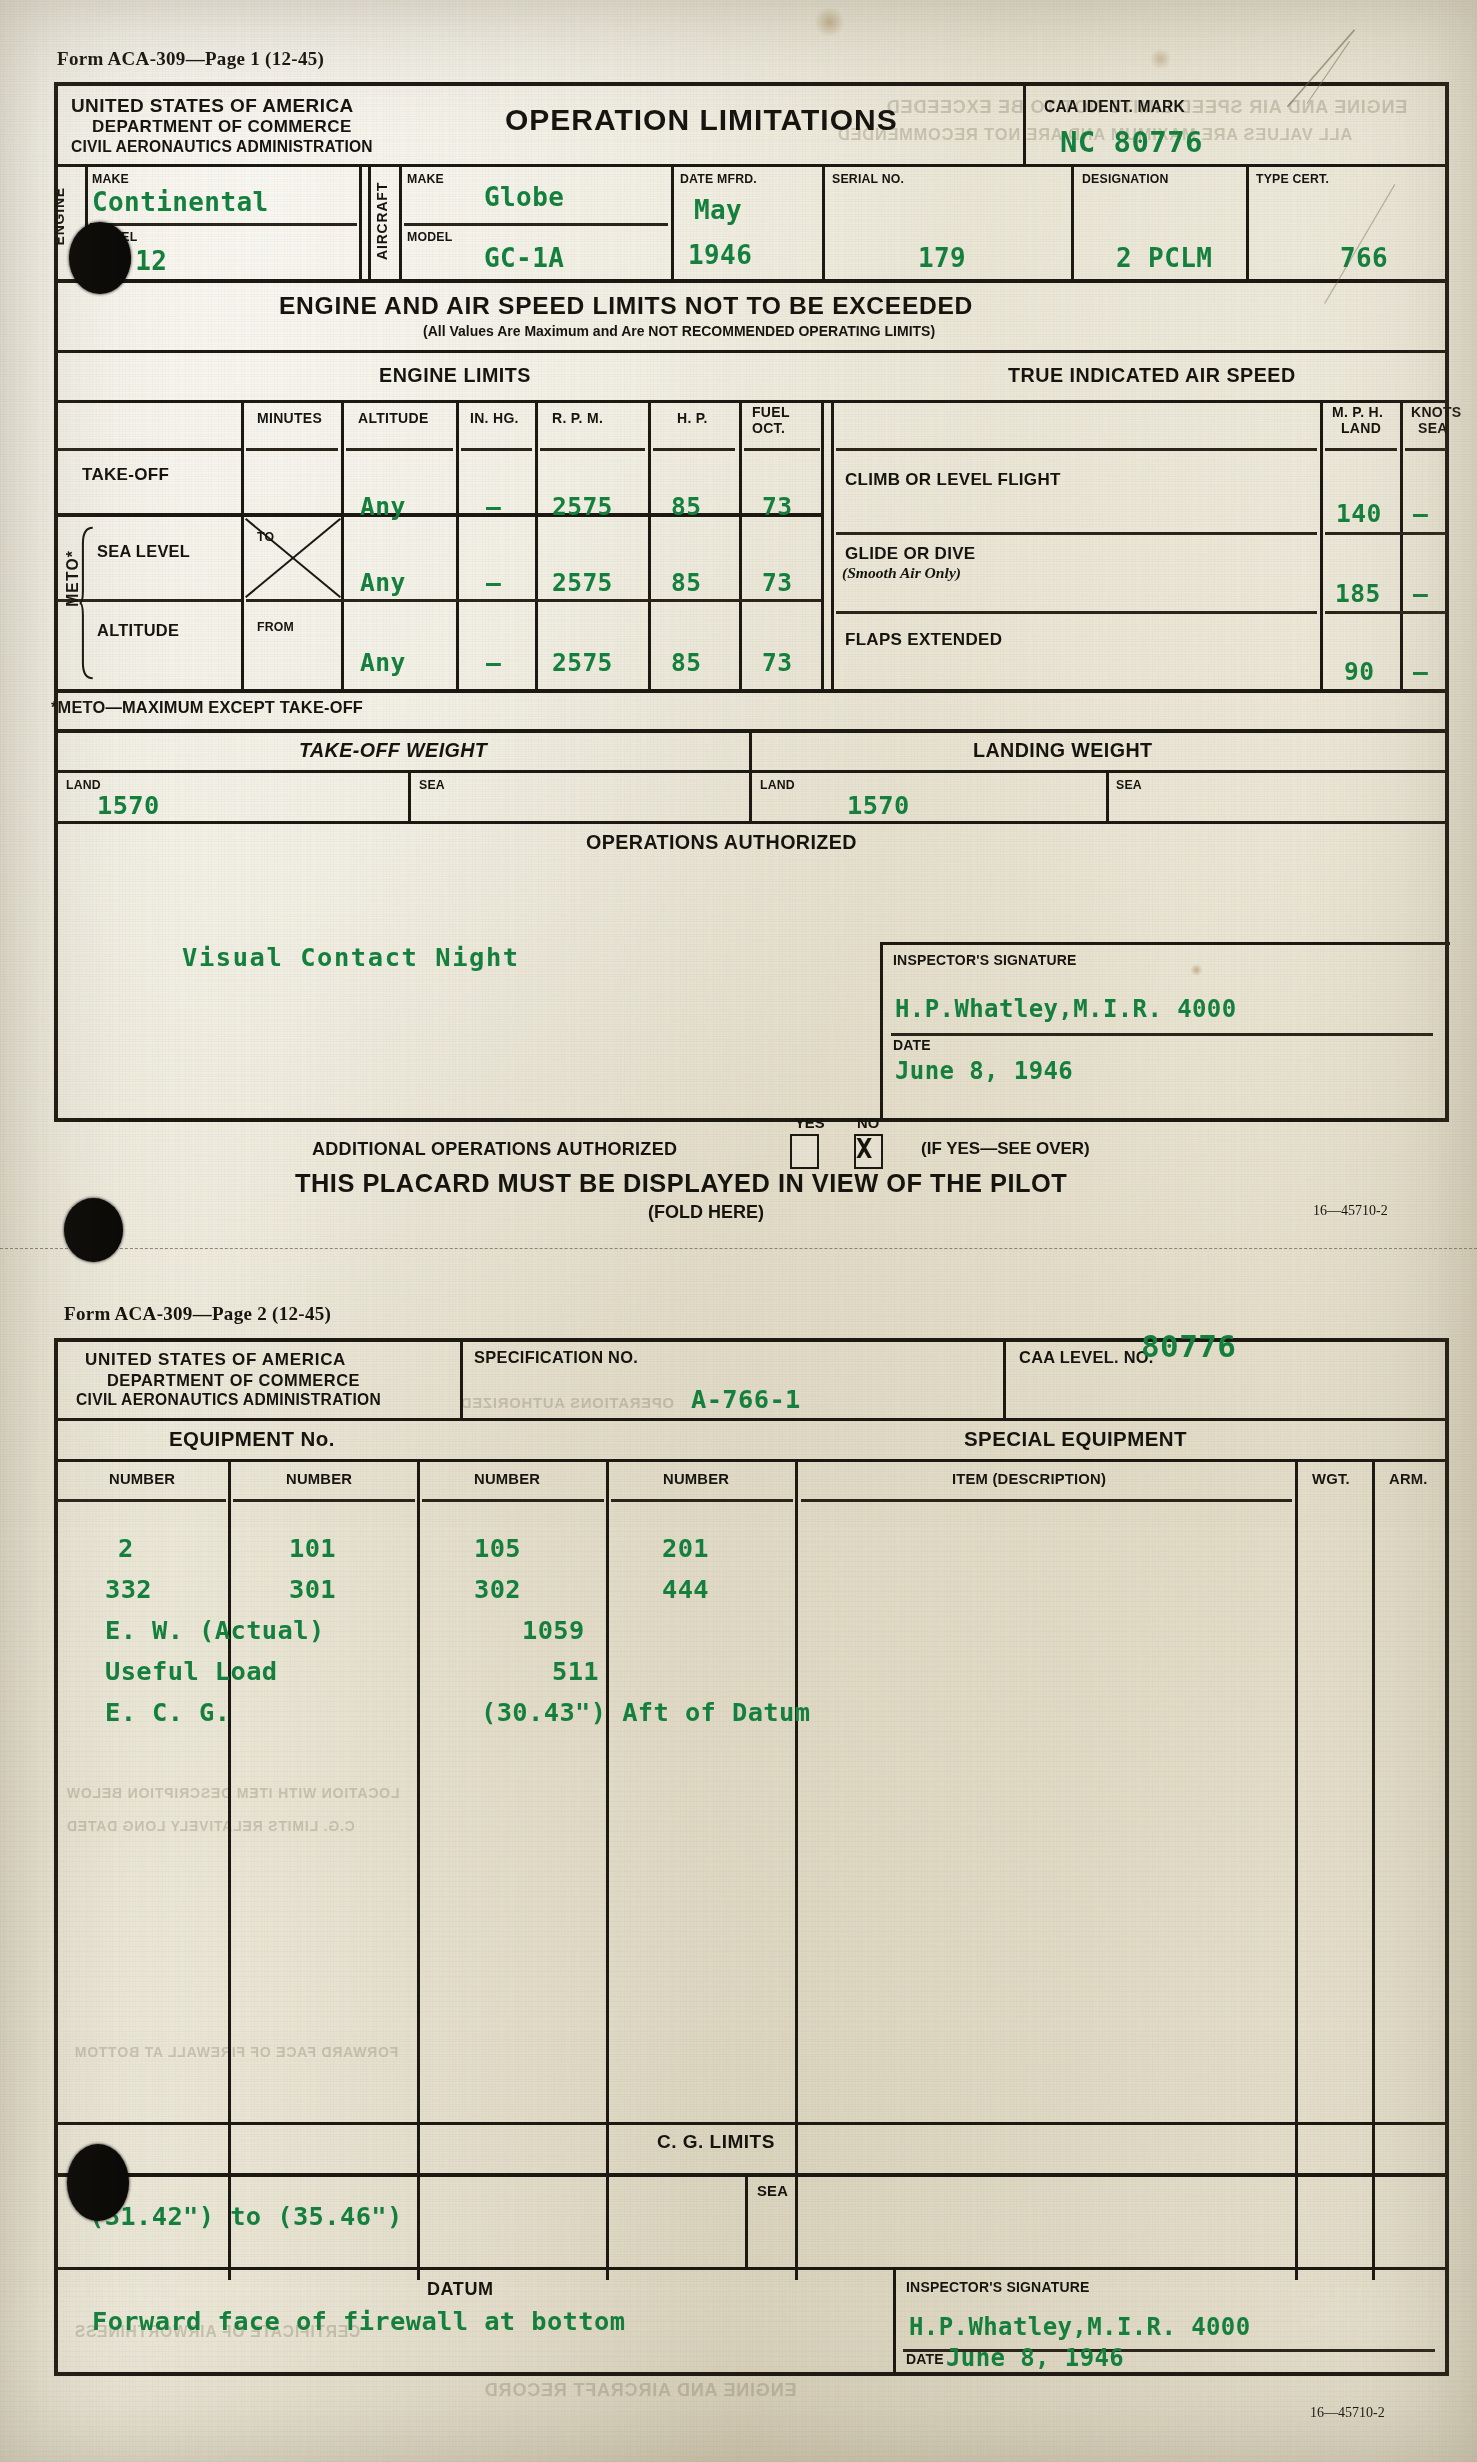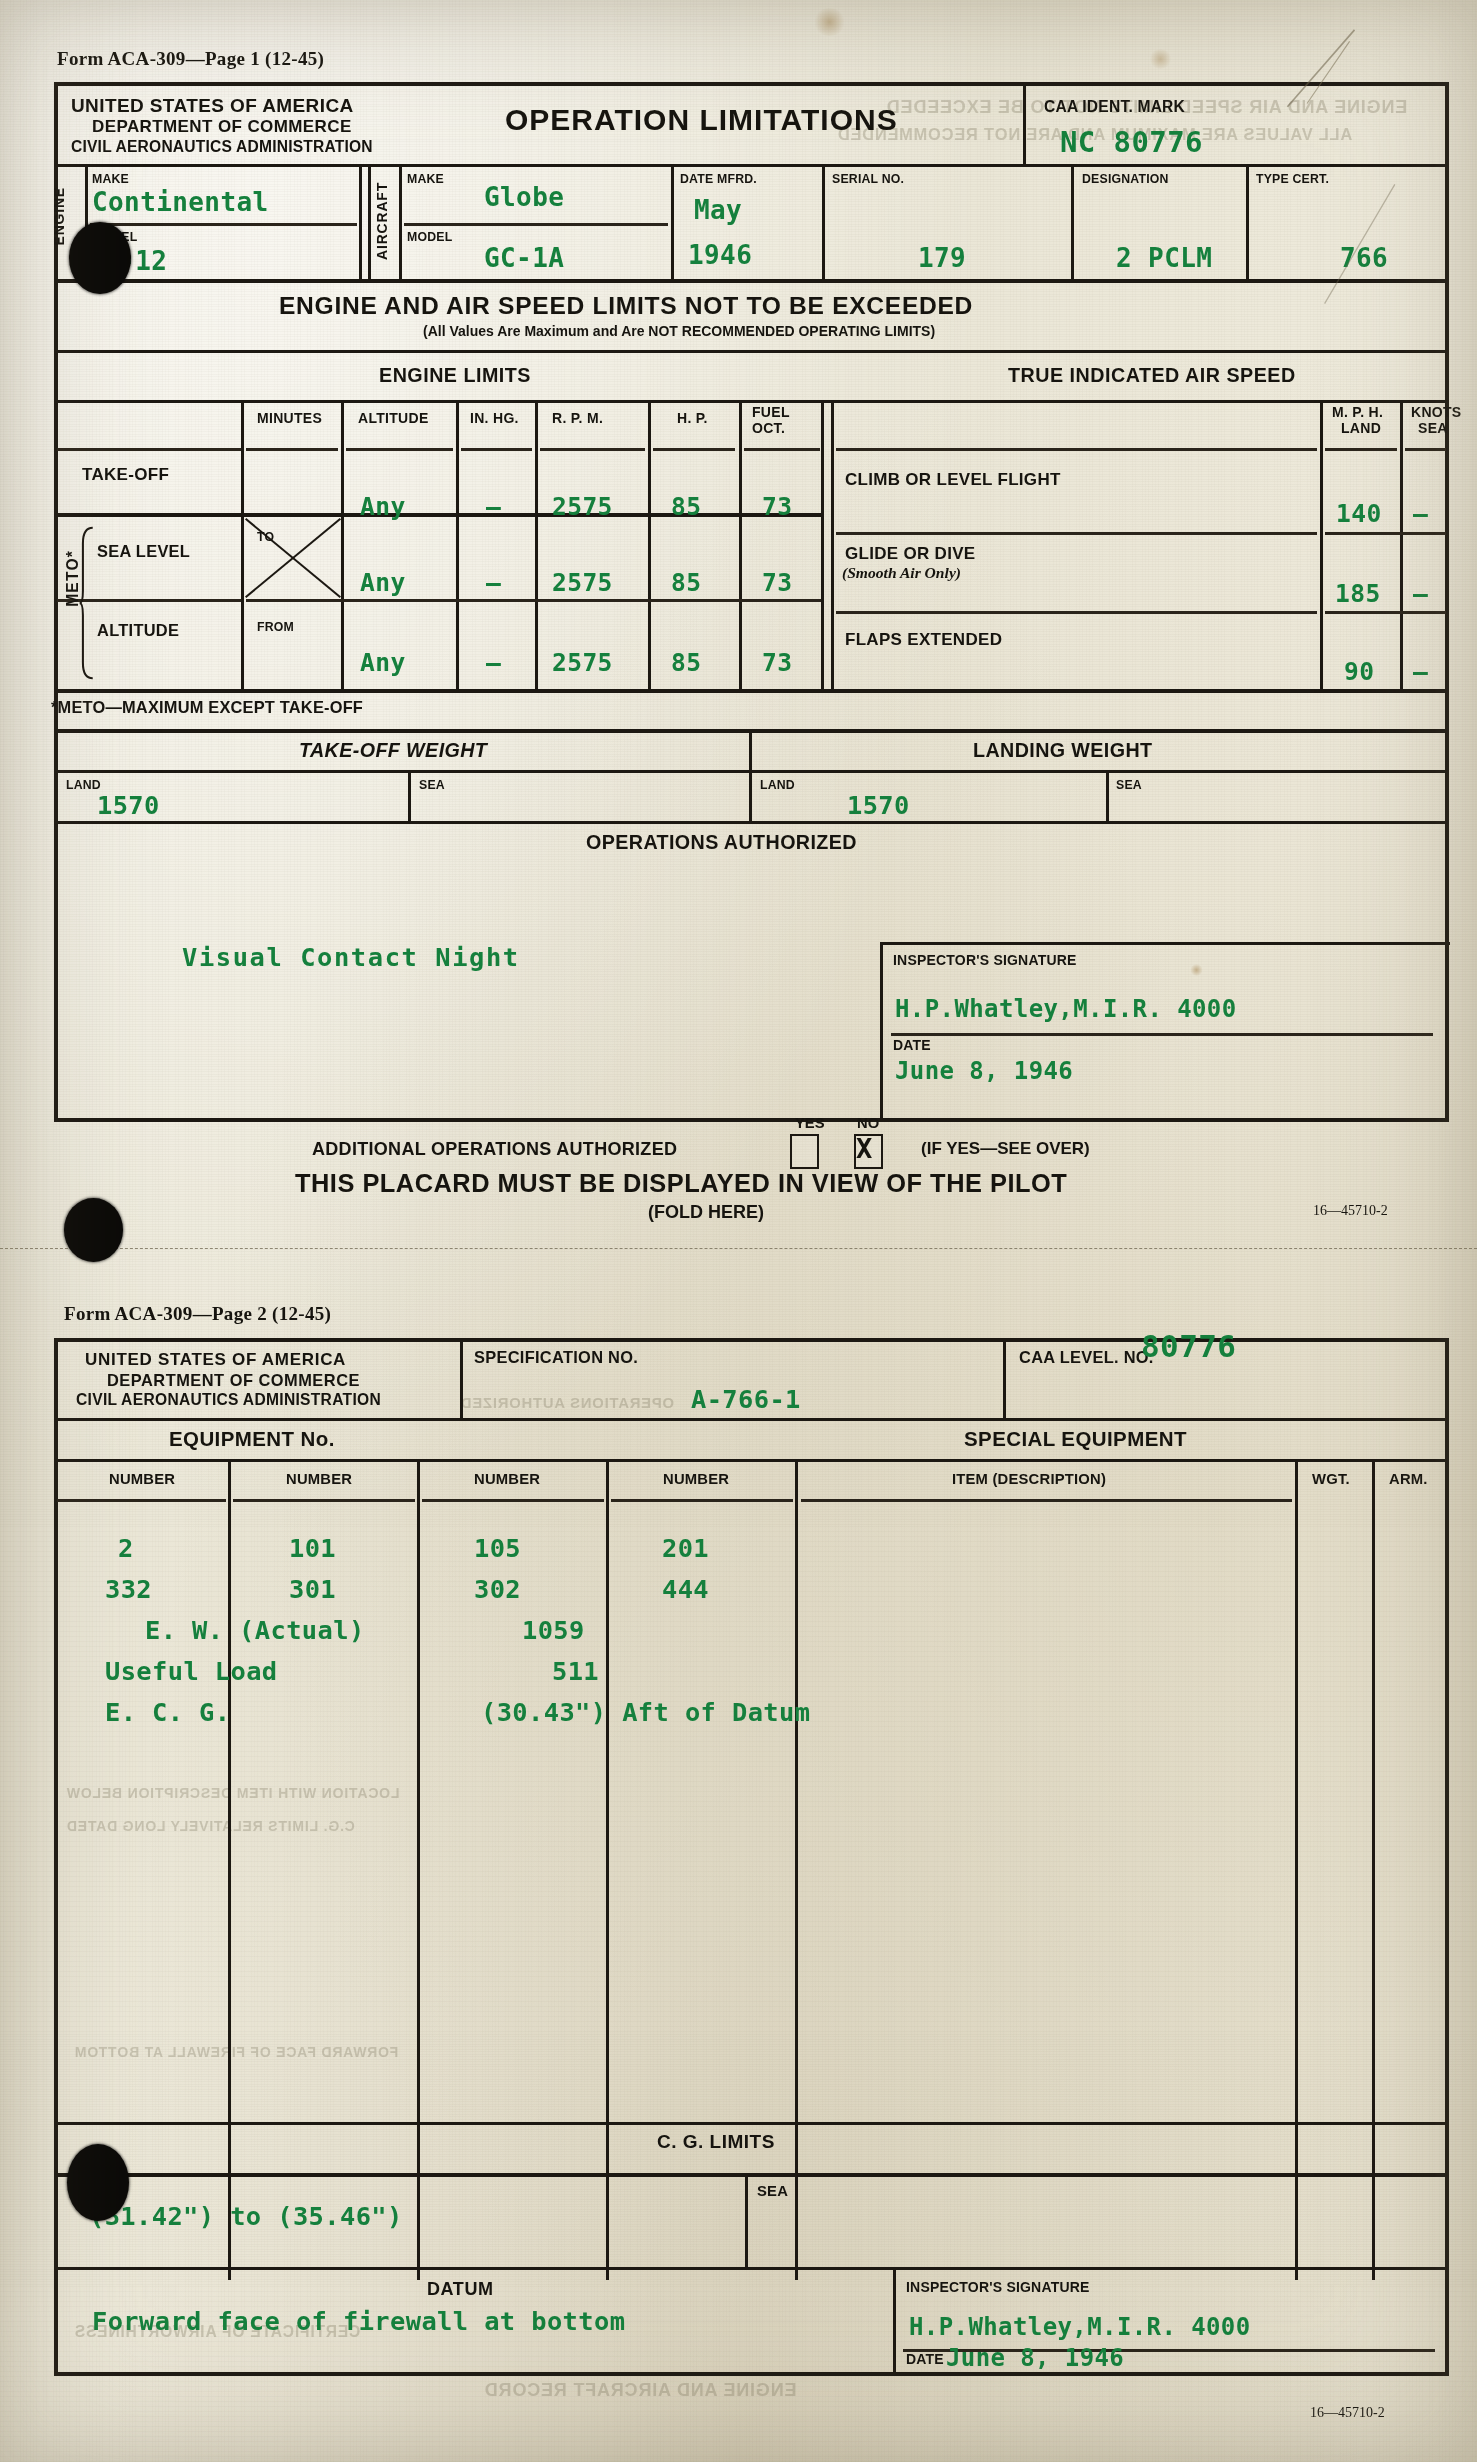--- a/index.html
+++ b/index.html
@@ -347,21 +347,21 @@
 <div class="ink typed" style="left:118px;top:1533px;font-size:25.4px;">2</div>
 <div class="ink typed" style="left:289px;top:1533px;font-size:25.4px;">101</div>
 <div class="ink typed" style="left:474px;top:1533px;font-size:25.4px;">105</div>
 <div class="ink typed" style="left:662px;top:1533px;font-size:25.4px;">201</div>
 
 <div class="ink typed" style="left:105px;top:1574px;font-size:25.4px;">332</div>
 <div class="ink typed" style="left:289px;top:1574px;font-size:25.4px;">301</div>
 <div class="ink typed" style="left:474px;top:1574px;font-size:25.4px;">302</div>
 <div class="ink typed" style="left:662px;top:1574px;font-size:25.4px;">444</div>
 
-<div class="ink typed" style="left:105px;top:1615px;font-size:25.4px;margin-left:40px;">E. W. (Actual)</div>
+<div class="ink typed" style="left:105px;top:1615px;font-size:25.4px;">E. W. (Actual)</div>
 <div class="ink typed" style="left:522px;top:1615px;font-size:25.4px;">1059</div>
 <div class="ink typed" style="left:105px;top:1656px;font-size:25.4px;">Useful Load</div>
 <div class="ink typed" style="left:552px;top:1656px;font-size:25.4px;">511</div>
 <div class="ink typed" style="left:105px;top:1697px;font-size:25.4px;">E. C. G.</div>
 <div class="ink typed" style="left:481px;top:1697px;font-size:25.4px;">(30.43") Aft of Datum</div>
 
 <div class="h" style="left:54px;top:2122px;width:1395px;height:3.3px;"></div>
 <div class="h" style="left:54px;top:2173px;width:1395px;height:4.1px;"></div>
 <div class="h" style="left:54px;top:2267px;width:1395px;height:3.3px;"></div>
 <div class="v" style="left:745px;top:2177px;width:2.5px;height:90px;"></div>

